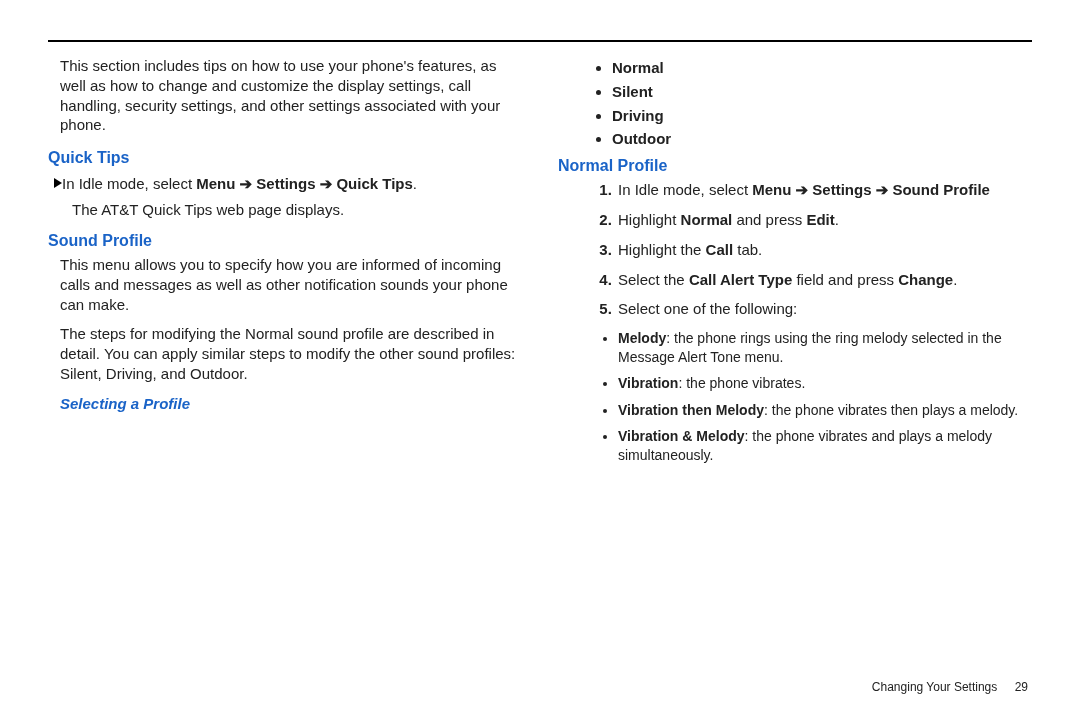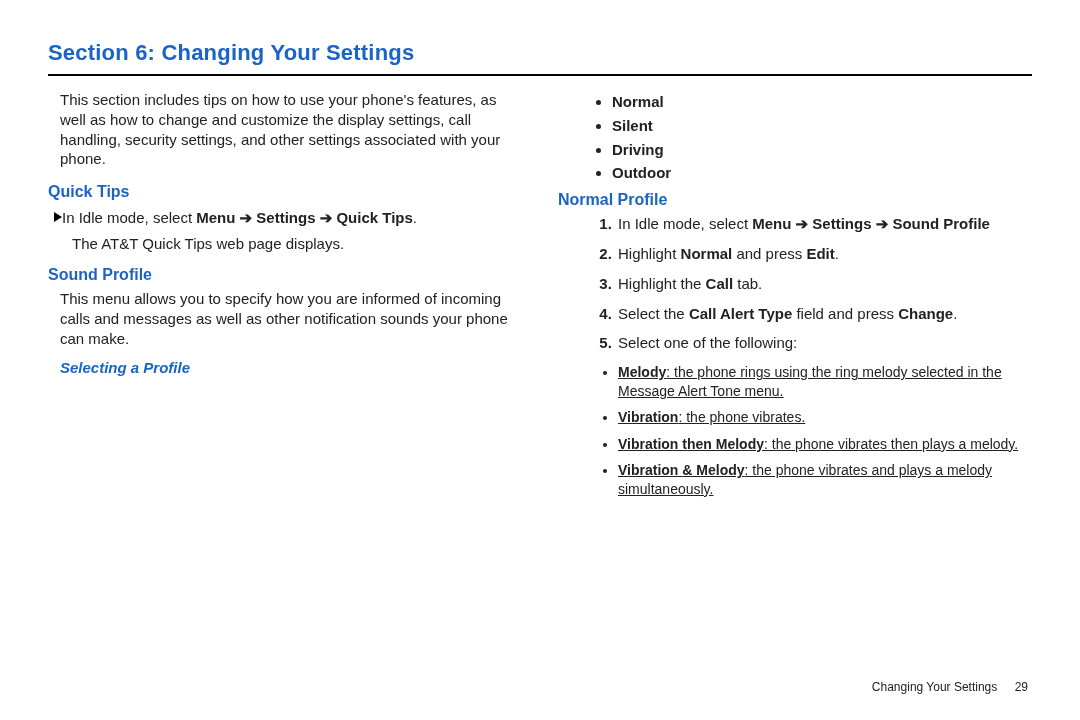--- a/index.html
+++ b/index.html
@@ -104,21 +104,20 @@
     font-family: Arial, Helvetica, sans-serif;
   }
   ul.sub {
     list-style: disc;
     margin: 4px 0 6px 0;
     padding-left: 60px;
     font-size: 14px;
   }
   ul.sub > li {
     margin: 0 0 8px 0;
-    text-decoration: underline;
   }
   .footer {
     position: absolute;
     bottom: 26px;
     right: 52px;
     font-size: 12px;
     color: #222;
   }
   .footer .pnum {
     margin-left: 14px;
@@ -126,41 +125,41 @@
   b { font-weight: 900; }
   .arrow {
     font-weight: 900;
   }
 </style>
 </head>
 <body>
 
 <div class="page">
 
-  <h1 class="section-title">Section 6: Changing Your Settings</h1>
   <hr class="rule">
 
   <div class="cols">
 
     <div class="col">
       <p class="intro indent">This section includes tips on how to use your phone's features, as well as how to change and customize the display settings, call handling, security settings, and other settings associated with your phone.</p>
 
       <div class="h2">Quick Tips</div>
 
       <div class="tri-step">
         <span class="tri"></span>
         <span>
           <span>In Idle mode, select </span><b>Menu</b><span class="arrow"> ➔ </span><b>Settings</b><span class="arrow"> ➔ </span><b>Quick Tips</b><span>.</span>
         </span>
       </div>
 
       <p class="para indent" style="padding-left:24px">The AT&amp;T Quick Tips web page displays.</p>
 
       <div class="h2">Sound Profile</div>
       <p class="para indent">This menu allows you to specify how you are informed of incoming calls and messages as well as other notification sounds your phone can make.</p>
+      <p class="para indent">The steps for modifying the Normal sound profile are described in detail. You can apply similar steps to modify the other sound profiles: Silent, Driving, and Outdoor.</p>
 
       <div class="h3 indent">Selecting a Profile</div>
 
     </div>
 
     <div class="col">
 
       <ul class="bullets bold">
         <li>Normal</li>
         <li>Silent</li>

